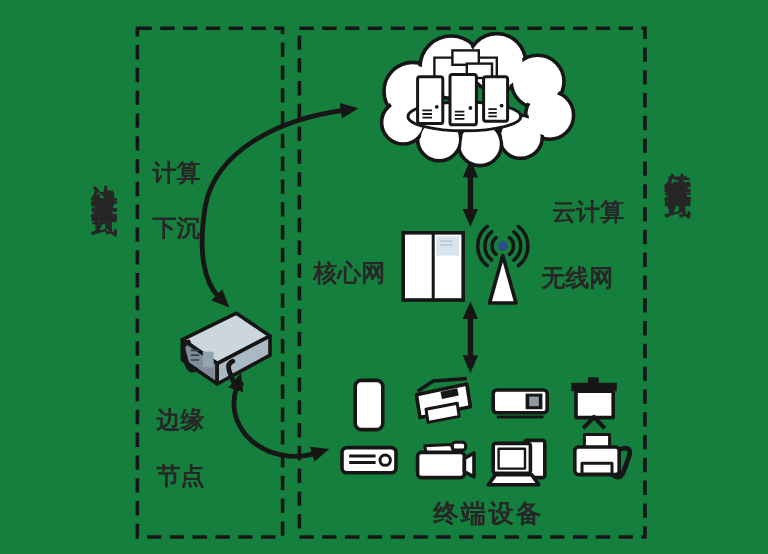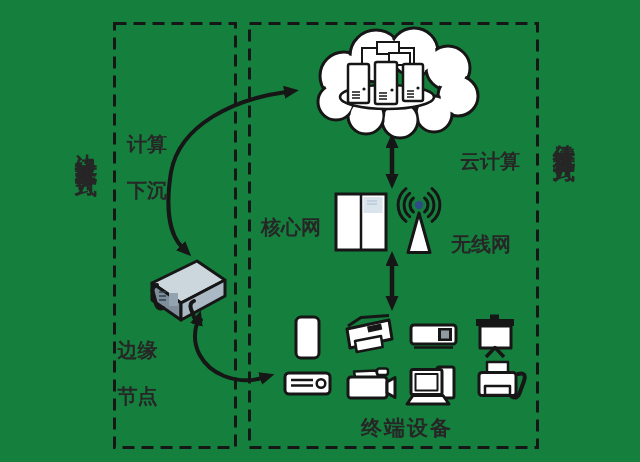--- a/index.html
+++ b/index.html
@@ -177,27 +177,27 @@
 
   <div class="vlabel" style="left:71px;top:136px;">边缘计算工作方式</div>
 
   <div class="vlabel" style="left:549px;top:126px;letter-spacing:2px;">传统云计算工作方式</div>
 
   <div class="lbl two-line" style="left:127px;top:110px;">
     <span class="line">计算</span>
     <span class="line">下沉</span>
   </div>
 
-  <div class="lbl two-line center" style="left:452px;top:127px;width:76px;">
+  <div class="lbl two-line center" style="left:452px;top:142px;width:76px;">
     <span class="line">云计算</span>
   </div>
 
   <div class="lbl" style="left:261px;top:214px;font-size:20px;text-align:center;">核心网</div>
 
-  <div class="lbl" style="left:451px;top:218px;font-size:20px;margin-top:13px;">无线网</div>
-
-  <div class="lbl two-line center" style="left:114px;top:316px;width:47px;">
+  <div class="lbl" style="left:451px;top:218px;font-size:20px;">无线网</div>
+
+  <div class="lbl two-line center" style="left:127px;top:316px;width:47px;">
     <span class="line">边缘</span>
     <span class="line">节点</span>
   </div>
 
   <div class="lbl" style="left:361px;top:414px;font-size:21px;letter-spacing:2px;text-align:right;">终端设备</div>
 </div>
 
 </body></html>

